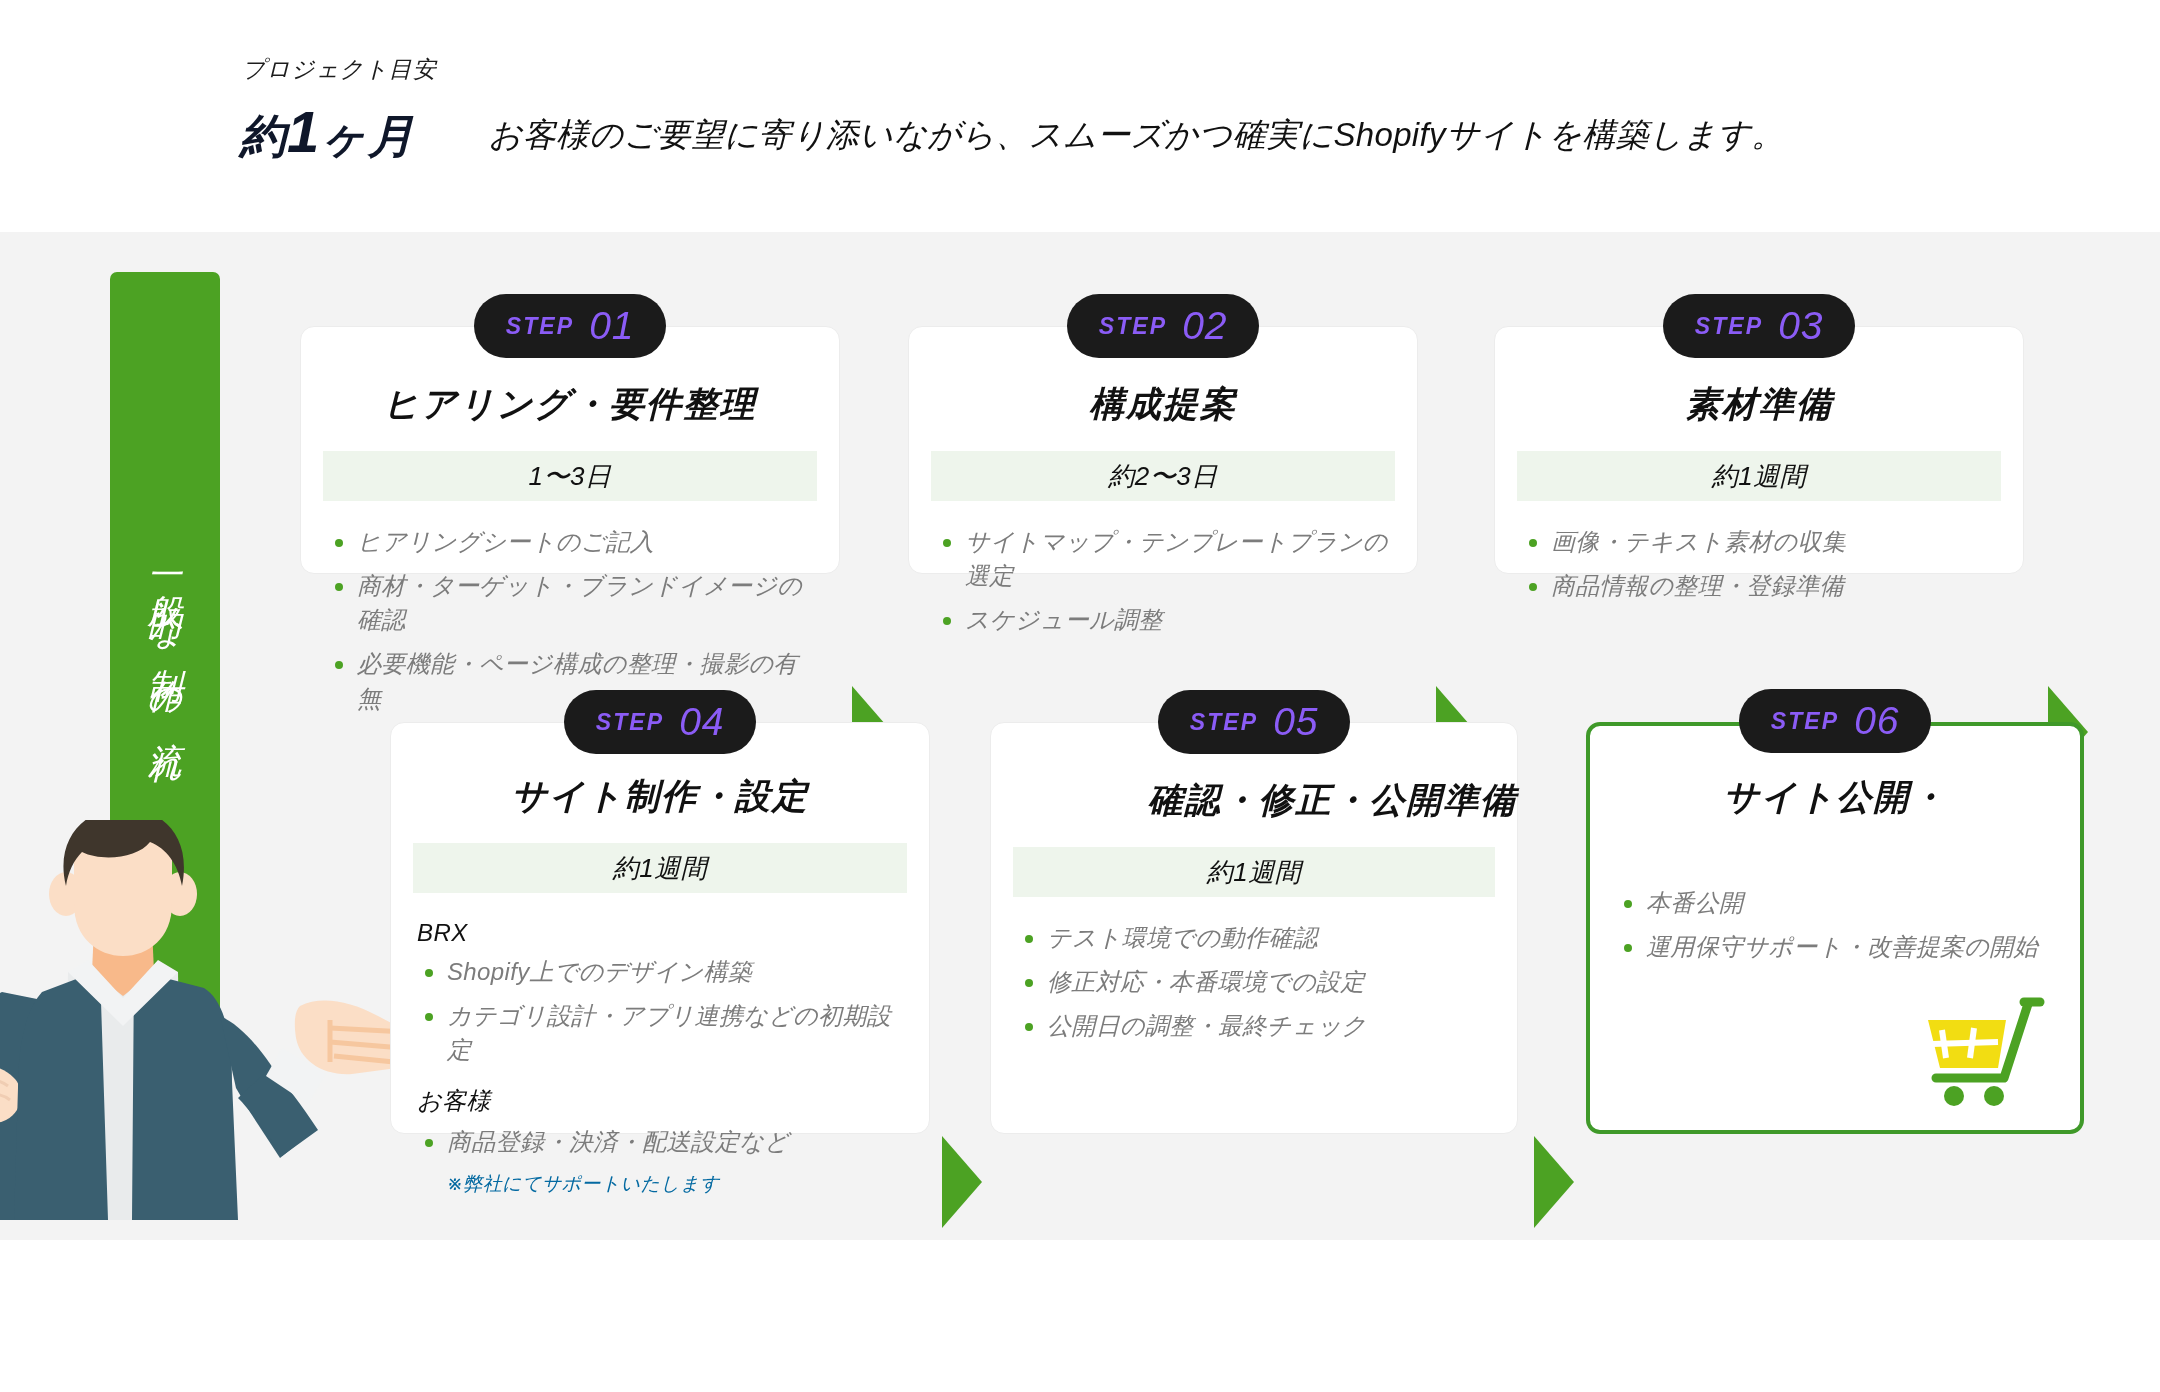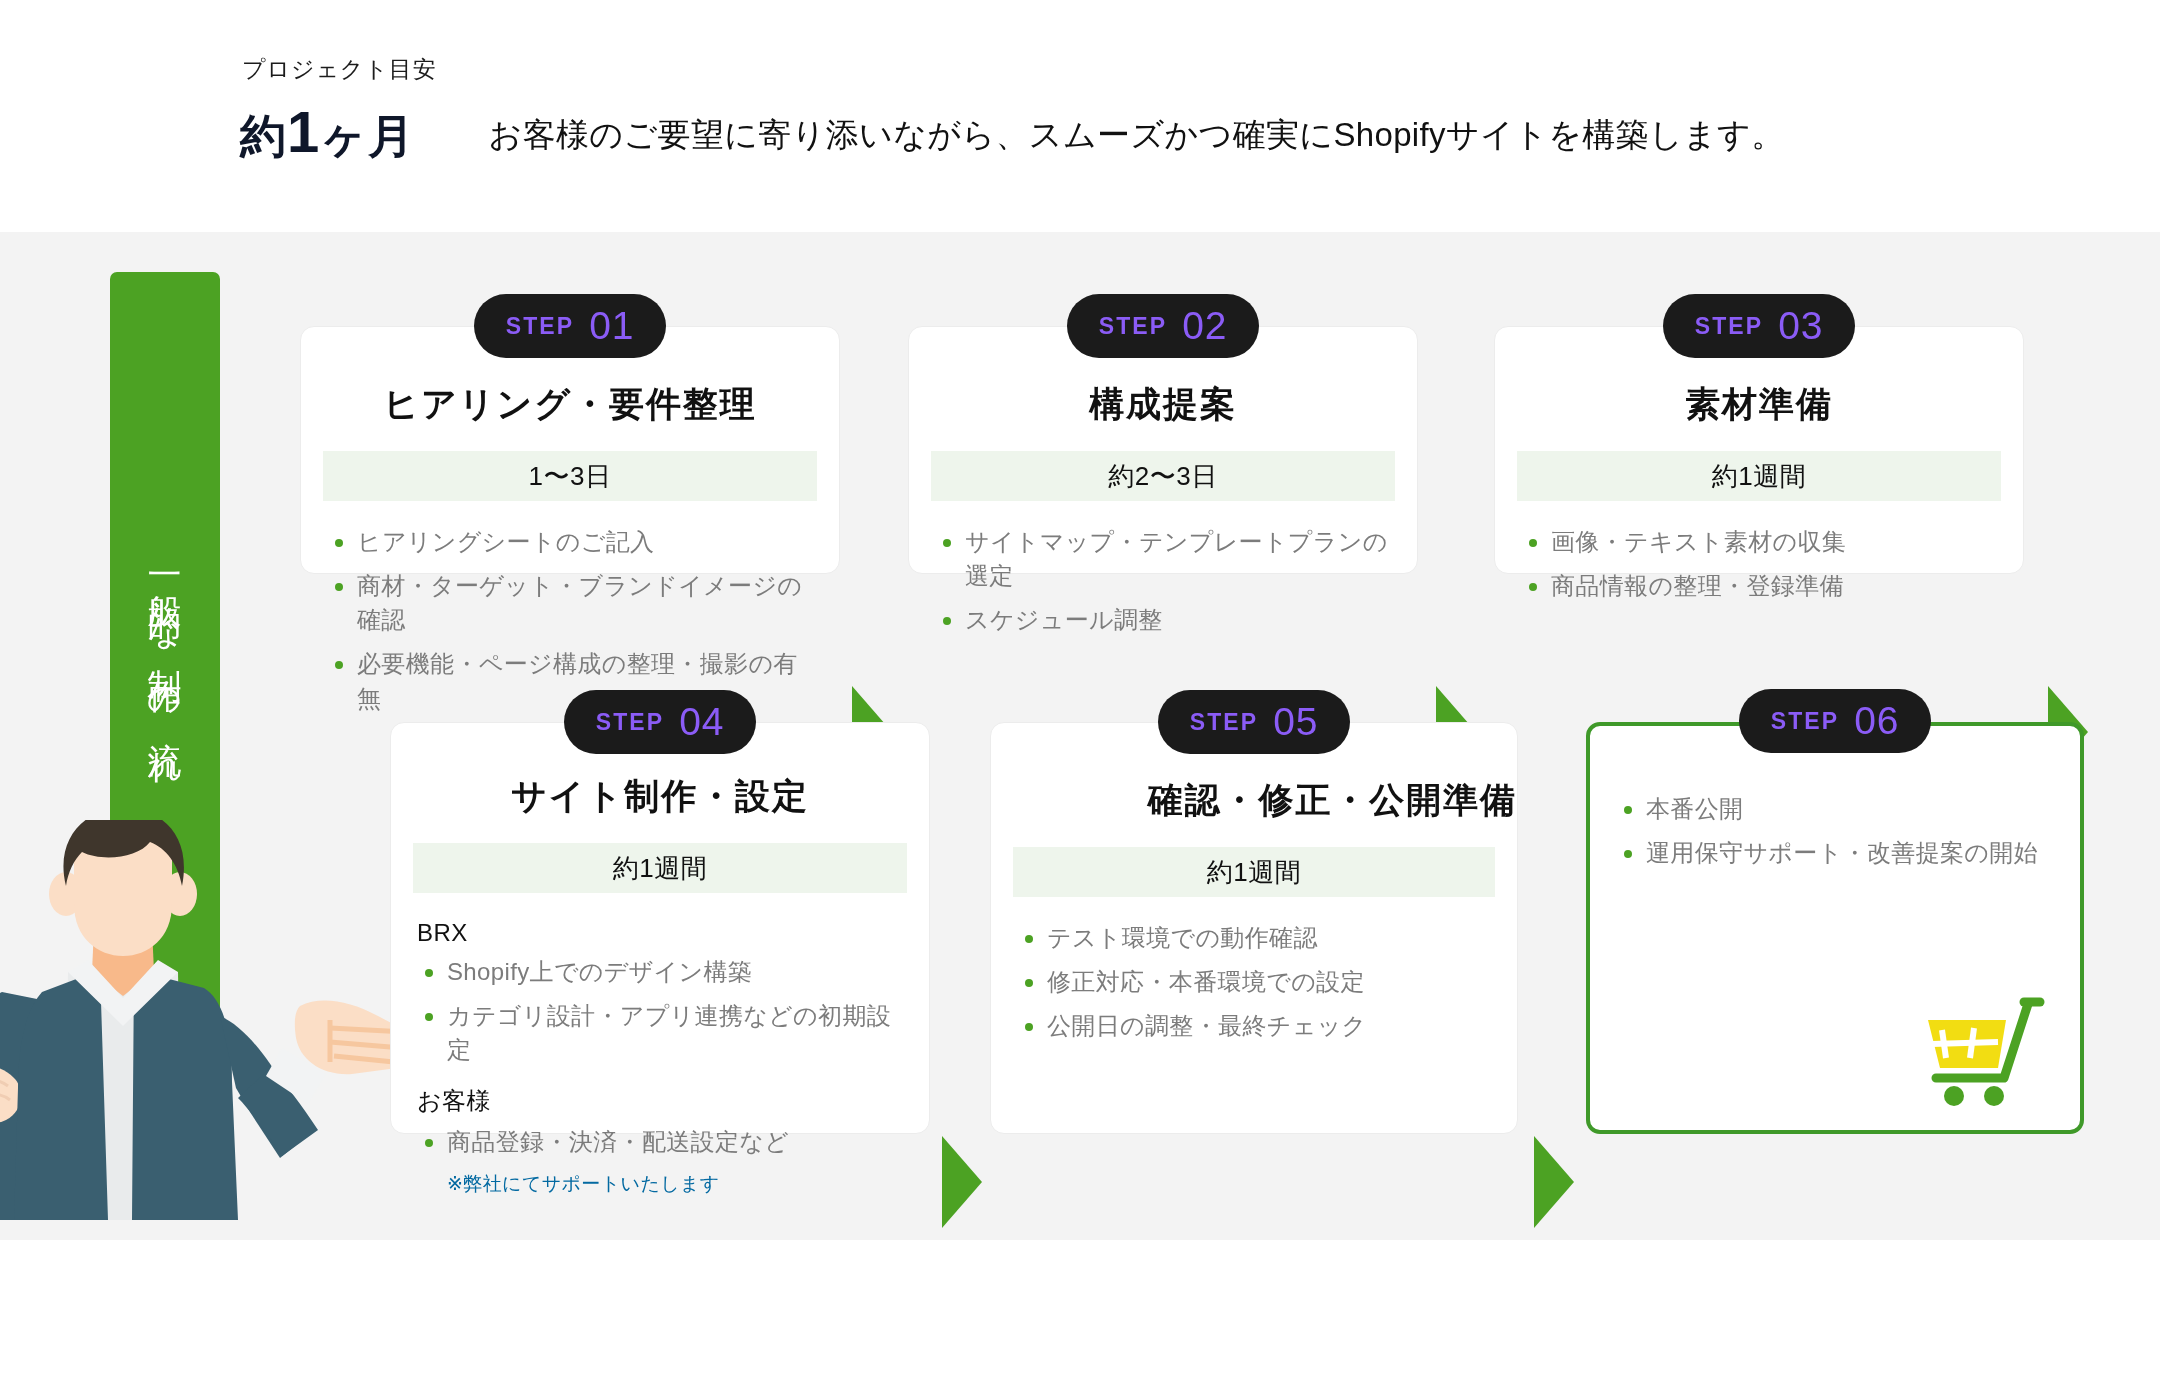--- a/index.html
+++ b/index.html
@@ -3,21 +3,21 @@
 <meta charset="utf-8">
 <title>制作の流れ</title>
 <style>
   * { box-sizing: border-box; margin: 0; padding: 0; }
   html, body {
     width: 2160px; height: 1392px;
     background: #ffffff;
     font-family: "Liberation Sans", "DejaVu Sans", sans-serif;
     overflow: hidden;
   }
-  #page { position: relative; width: 1989px; height: 1392px; }
+  #page { position: relative; width: 1989px; height: 1392px; font-style: italic; }
 
   
   #header { position: absolute; left: 0; top: 0; width: 2160px; height: 232px; background: #fff; }
   #header-inner { position: absolute; left: 240px; top: 56px; display: flex; align-items: flex-end; }
   .hdr-left { display: flex; flex-direction: column; }
   .hdr-kicker {
     font-size: 23px; color: #1c1c1c; letter-spacing: .04em; line-height: 1.2;
     padding-left: 2px;
   }
   .hdr-big {
@@ -281,20 +281,21 @@
         <polygon points="4,2 44,48 4,94" fill="#4ca223"></polygon>
       </svg>
     </div>
 
     <div class="card accent" style="left:1586px; top:490px; width:498px; height:412px;">
       <div class="badge" style="top:-37px;">
         <span class="bl">STEP</span>
         <span class="bn">06</span>
       </div>
       <div class="card-title" style="margin:48px 0 0;">
+        <div>サイト公開・</div>
       </div>
       <ul class="blist" style="margin:66px 26px 0;">
         <li>本番公開</li>
         <li>運用保守サポート・改善提案の開始</li>
       </ul>
 
       <div id="cart">
         <svg viewBox="0 0 128 110" width="128" height="110">
           <path d="M10 24 L88 24 L80 72 L22 72 Z" fill="#f2dd12"></path>
           <path d="M24 34 L28 62" stroke="#ffffff" stroke-width="6" fill="none"></path>

